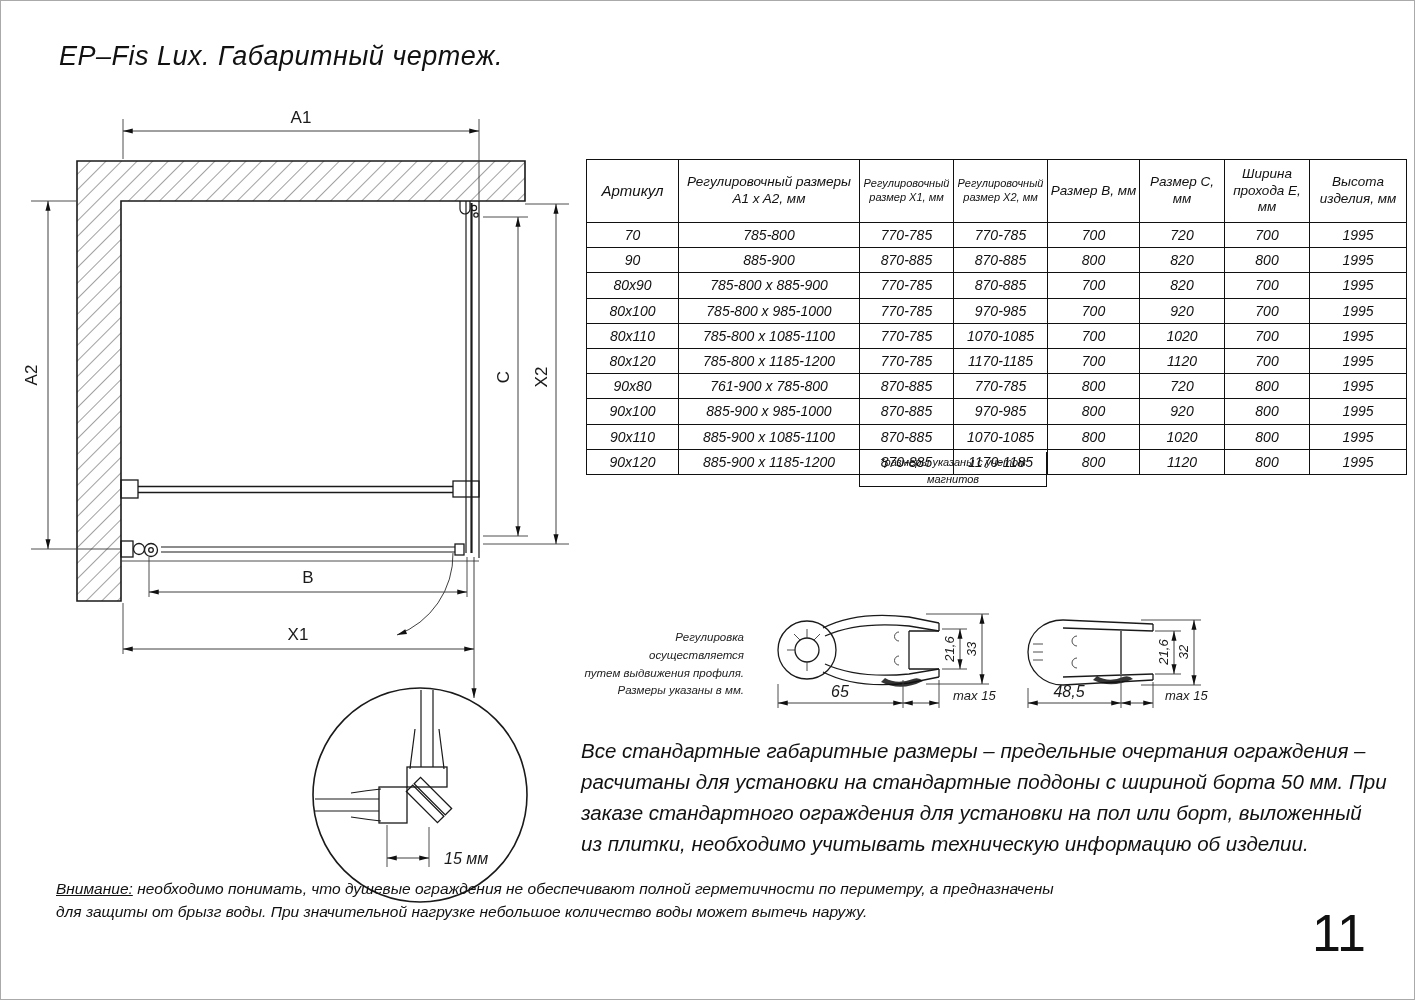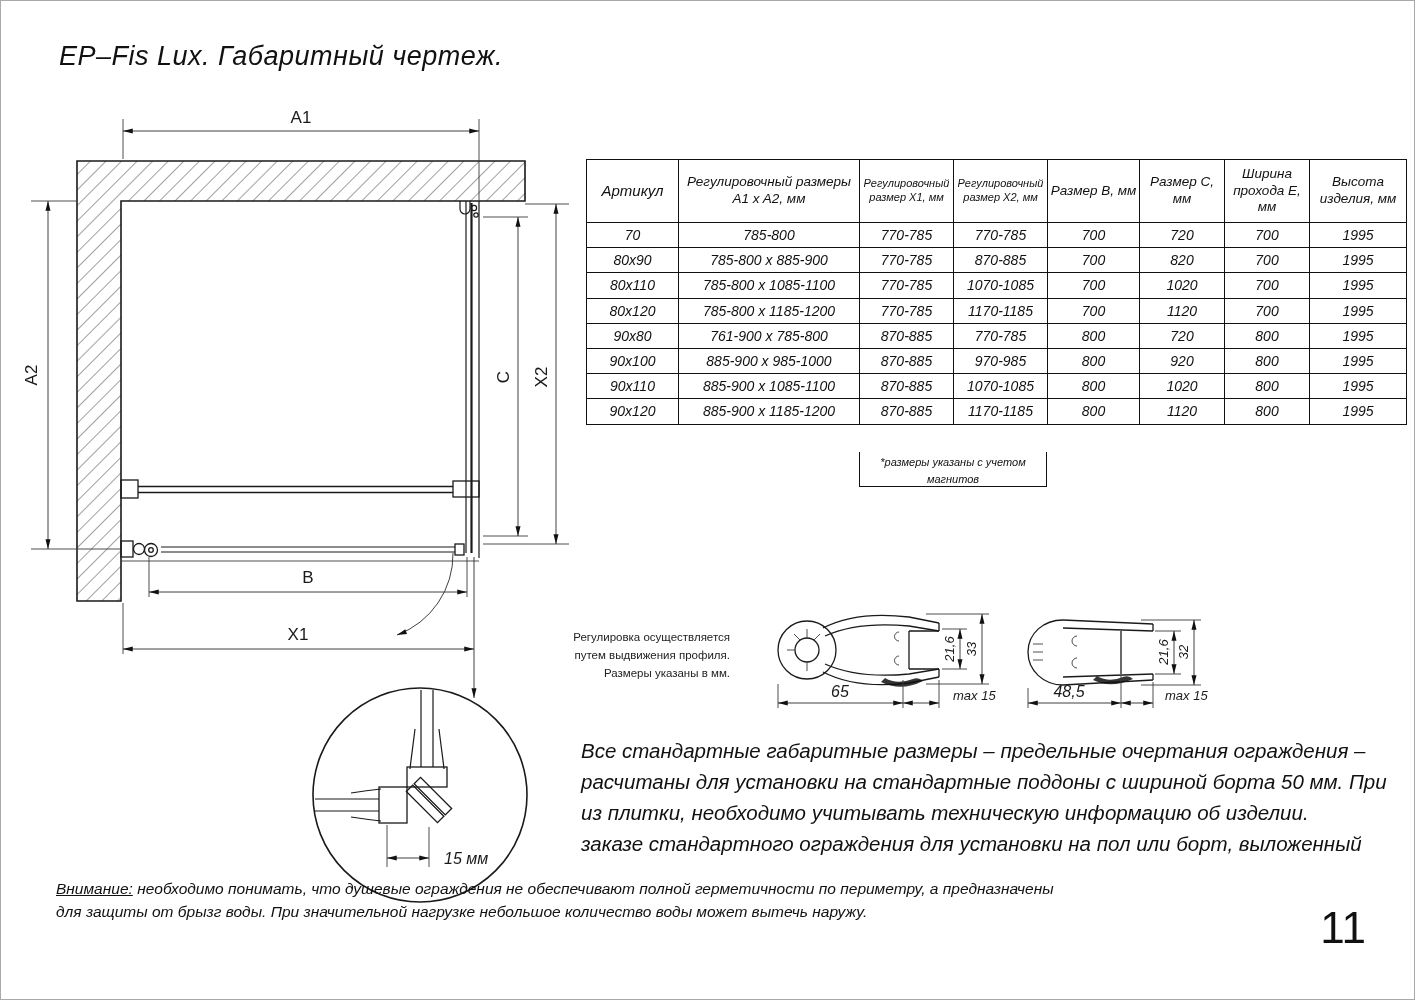--- a/index.html
+++ b/index.html
@@ -25,28 +25,28 @@
               vertical-align:middle;font-style:italic;font-weight:normal;
               padding:0 2px;color:#111;}
   .size-table thead th{height:62px;font-size:13.5px;line-height:1.25;}
   .size-table thead th:first-child{font-size:15px;}
   .size-table thead th:nth-child(3),.size-table thead th:nth-child(4){font-size:11px;}
   .size-table tbody td{height:24.2px;font-size:14px;}
   .footnote-box{position:absolute;left:858px;top:451px;width:188px;height:35px;
               border:1.4px solid #111;border-top:none;box-sizing:border-box;
               font-style:italic;font-size:11px;line-height:1.5;text-align:center;
               padding-top:2px;}
-  .adjust-note{position:absolute;left:564px;top:628px;width:165px;text-align:right;
-              font-size:11.5px;line-height:1.55;color:#222;}
+  .adjust-note{position:absolute;left:578px;top:628px;width:165px;text-align:right;
+              font-style:italic;font-size:11.5px;line-height:1.55;color:#222;}
   .paragraph{position:absolute;left:580px;top:734px;width:760px;font-style:italic;
               font-size:20.5px;line-height:31px;white-space:nowrap;}
   .warning{position:absolute;left:55px;top:876px;width:1080px;font-style:italic;
               font-size:15.5px;line-height:23px;white-space:nowrap;}
   .warning .wlabel{text-decoration:underline;}
-  .pagenum{position:absolute;right:48px;top:902px;font-size:44px;}
+  .pagenum{position:absolute;right:48px;top:902px;font-size:52px;}
 </style>
 </head>
 <body>
 
 <div class="page">
 
   <div class="title">EP–Fis Lux. Габаритный чертеж.</div>
 
   <svg style="left:0;top:0" width="580" height="1000" viewBox="0 0 580 1000">
     <defs>
@@ -242,26 +242,46 @@
           <td>70</td>
           <td>785-800</td>
           <td>770-785</td>
           <td>770-785</td>
           <td>700</td>
           <td>720</td>
           <td>700</td>
           <td>1995</td>
         </tr>
         <tr>
+          <td>90</td>
+          <td>885-900</td>
+          <td>870-885</td>
+          <td>870-885</td>
+          <td>800</td>
+          <td>820</td>
+          <td>800</td>
+          <td>1995</td>
+        </tr>
+        <tr>
           <td>80x90</td>
           <td>785-800 x 885-900</td>
           <td>770-785</td>
           <td>870-885</td>
           <td>700</td>
           <td>820</td>
+          <td>700</td>
+          <td>1995</td>
+        </tr>
+        <tr>
+          <td>80x100</td>
+          <td>785-800 x 985-1000</td>
+          <td>770-785</td>
+          <td>970-985</td>
+          <td>700</td>
+          <td>920</td>
           <td>700</td>
           <td>1995</td>
         </tr>
         <tr>
           <td>80x110</td>
           <td>785-800 x 1085-1100</td>
           <td>770-785</td>
           <td>1070-1085</td>
           <td>700</td>
           <td>1020</td>
@@ -325,22 +345,22 @@
 
   <div class="adjust-note">
     <div>Регулировка осуществляется</div>
     <div>путем выдвижения профиля.</div>
     <div>Размеры указаны в мм.</div>
   </div>
 
   <div class="paragraph">
     <div>Все стандартные габаритные размеры – предельные очертания ограждения –</div>
     <div>расчитаны для установки на стандартные поддоны с шириной борта 50 мм. При</div>
+    <div>заказе стандартного ограждения для установки на пол или борт, выложенный</div>
     <div>из плитки, необходимо учитывать техническую информацию об изделии.</div>
-    <div>заказе стандартного ограждения для установки на пол или борт, выложенный</div>
   </div>
 
   <div class="warning">
     <span class="wlabel">Внимание:</span>
     <span>необходимо понимать, что душевые ограждения не обеспечивают полной герметичности по периметру, а предназначены</span><br>
     <span>для защиты от брызг воды. При значительной нагрузке небольшое количество воды может вытечь наружу.</span>
   </div>
 
   <div class="pagenum">11</div>
 </div>

